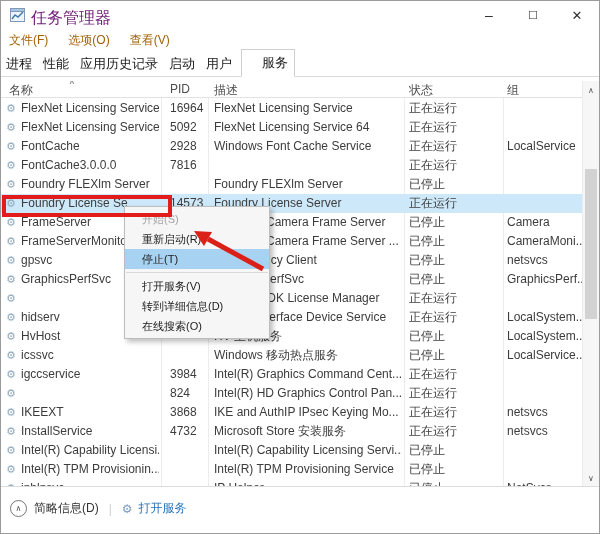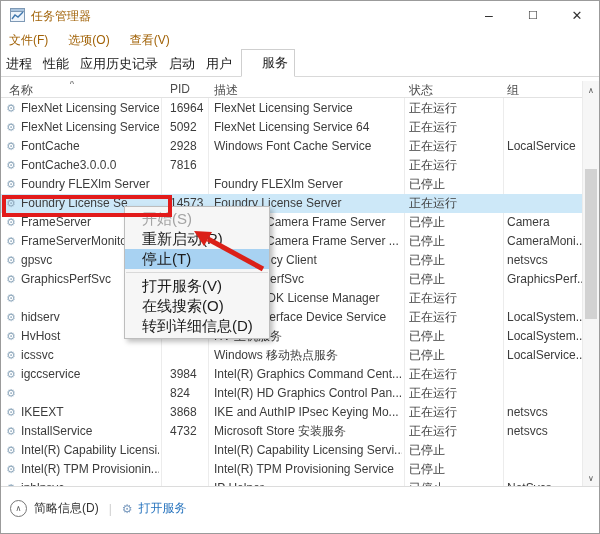--- a/index.html
+++ b/index.html
@@ -3,21 +3,21 @@
 <meta charset="utf-8">
 <style>
   * { margin:0; padding:0; box-sizing:border-box; }
   html,body { width:600px; height:534px; }
   body { font-family:"Liberation Sans","DejaVu Sans",sans-serif; background:#fff; color:#222; overflow:hidden; }
   .window { position:relative; width:600px; height:534px; background:#fff; border:1px solid #9b9b9b; }
 
   
   .titlebar { position:relative; height:28px; background:#fff; }
   .title-icon { position:absolute; left:9px; top:7px; width:15px; height:14px; }
-  .title-text { position:absolute; left:30px; top:7px; font-size:12px; color:#a16207; }
+  .title-text { position:absolute; left:30px; top:7px; font-size:16px; color:#701a75; }
   .win-controls { position:absolute; right:0; top:0; height:28px; display:flex; }
   .win-btn { width:44px; height:28px; display:flex; align-items:center; justify-content:center; font-size:12px; color:#333; }
   .win-btn.min { font-size:14px; }
   .win-btn.max { font-size:11px; }
   .win-btn.close { font-size:13px; }
 
   
   .menubar { height:23px; display:flex; align-items:center; padding-left:8px; gap:20px; font-size:12px; color:#a16207; }
 
   
@@ -44,21 +44,21 @@
   .c-group { left:506px; width:76px; }
   .gear { position:absolute; left:5px; top:0; font-size:11px; color:#8fa8bc; }
 
   
   .scrollbar { position:absolute; top:80px; right:0; width:17px; height:407px; background:#f6f6f6; border-left:1px solid #ebebeb; }
   .sb-arrow { position:absolute; left:0; width:16px; height:15px; display:flex; align-items:center; justify-content:center; font-size:8px; color:#555; }
   .sb-up { top:2px; } .sb-down { bottom:2px; }
   .sb-thumb { position:absolute; left:2px; top:88px; width:12px; height:150px; background:#d2d2d2; }
 
   
-  .ctxmenu { position:absolute; left:123px; top:205px; width:146px; background:#f6f6f6; border:1px solid #bdbdbd; box-shadow:3px 3px 5px rgba(0,0,0,.25); font-size:15px; color:#1b1b1b; z-index:20; padding:2px 0; }
+  .ctxmenu { position:absolute; left:123px; top:205px; width:146px; background:#f6f6f6; border:1px solid #bdbdbd; box-shadow:3px 3px 5px rgba(0,0,0,.25); font-size:11px; color:#1b1b1b; z-index:20; padding:2px 0; }
   .mi { height:20px; line-height:20px; padding-left:17px; white-space:nowrap; }
   .mi.disabled { color:#a3a3a3; }
   .mi.hot { background:#a8d2f2; }
   .msep { height:1px; background:#d9d9d9; margin:3px 1px; }
 
   
   .redbox { position:absolute; left:1px; top:194px; width:170px; height:22px; border:4px solid #e21b1b; z-index:30; pointer-events:none; }
   .arrow-svg { position:absolute; left:0; top:0; z-index:40; pointer-events:none; }
 
   
@@ -290,22 +290,22 @@
     <div class="sb-thumb"></div>
     <div class="sb-arrow sb-down">∨</div>
   </div>
 
   <div class="ctxmenu">
       <div class="mi disabled">开始(S)</div>
       <div class="mi">重新启动(R)</div>
       <div class="mi hot">停止(T)</div>
       <div class="msep"></div>
       <div class="mi">打开服务(V)</div>
+      <div class="mi">转到详细信息(D)</div>
       <div class="mi">在线搜索(O)</div>
-      <div class="mi">转到详细信息(D)</div>
     </div>
 
   <div class="redbox"></div>
 
   <svg class="arrow-svg" width="600" height="534" viewBox="0 0 600 534">
     <line x1="262" y1="268" x2="207" y2="238" stroke="#db2018" stroke-width="5"></line>
     <polygon points="193,230 211,231 203,245" fill="#db2018"></polygon>
   </svg>
 
   <div class="statusbar">

